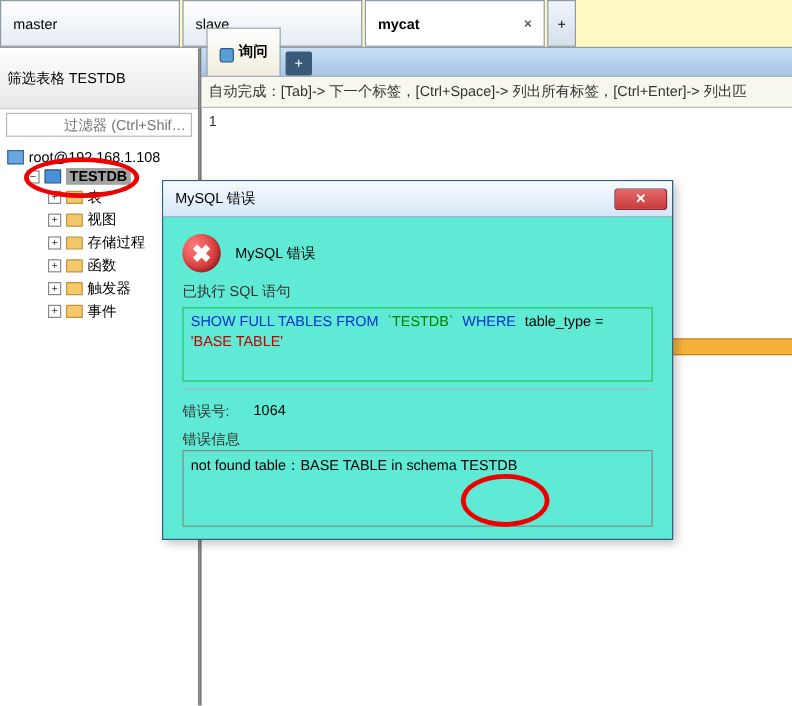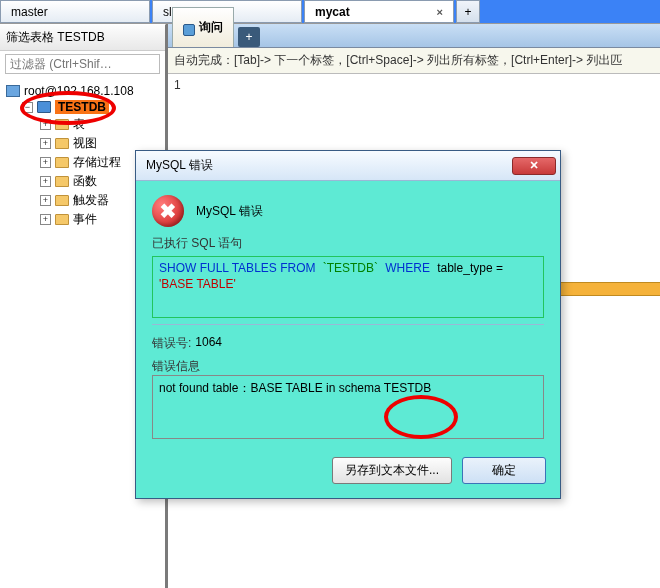--- a/index.html
+++ b/index.html
@@ -1,38 +1,38 @@
 <!DOCTYPE html>
 <html><head>
 <meta charset="utf-8">
 <style>
   * { box-sizing: border-box; margin: 0; padding: 0; font-family: Tahoma, "Microsoft YaHei", Arial, sans-serif; font-size: 12px; }
   body { background: #fff; width: 660px; height: 588px; overflow: hidden; position: relative; }
 
-  .tabs { display: flex; background: #3b82f6; border-bottom: 1px solid #999; height: 24px; }
+  .tabs { display: flex; background: #fef9c3; border-bottom: 1px solid #999; height: 40px; }
   .tab { border: 1px solid #8a9bb0; background: linear-gradient(#fff,#e5ecf4); padding: 3px 10px; min-width: 150px; margin-right: 2px; display:flex; align-items:center; justify-content:space-between; position: relative; }
   .tab.active { background: #fff; font-weight: bold; justify-content: space-between; }
   .tab .close { color:#555; font-size:11px; margin-left:6px; cursor:pointer;}
   .tab .text { flex:1; }
   .tab.plus { min-width: 24px; width: 24px; justify-content:center; background: linear-gradient(#f0f4fa,#d5e0ec); }
 
   .main { display:flex; height: calc(100% - 24px); }
   .sidebar { width: 166px; border-right: 1px solid #7a7a7a; border-top:1px solid #fff; background:#fff; }
-  .filter-title { padding: 4px 6px; background: linear-gradient(#fdfdfd,#e8e8e8); border-bottom: 1px solid #ccc; }
-  .filter-input { width: calc(100% - 10px); margin: 3px 5px; border: 1px solid #bbb; padding: 2px 4px; color:#7f1d1d; background:#fff; height:20px;}
+  .filter-title { padding: 16px 6px; background: linear-gradient(#fdfdfd,#e8e8e8); border-bottom: 1px solid #ccc; }
+  .filter-input { width: calc(100% - 10px); margin: 3px 5px; border: 1px solid #bbb; padding: 2px 4px; color:#7f1d1d; background:#fff; height:20px;text-align:right;}
   .tree { padding: 6px 4px; position:relative; }
   .tree-row { display:flex; align-items:center; padding: 1px 0; white-space:nowrap;}
   .indent0 { padding-left: 2px;}
   .indent1 { padding-left: 18px;}
   .indent2 { padding-left: 36px;}
   .toggle { width:11px; height:11px; border:1px solid #888; display:inline-flex; align-items:center; justify-content:center; font-size:9px; line-height:1; margin-right:4px; background:#fff; color:#333;}
   .icon-db { width:14px; height:12px; background:#4a8fd8; border:1px solid #2c5a8a; margin-right:4px; display:inline-block; border-radius:1px;}
   .icon-server { width:14px; height:12px; background:#6aa6e0; border:1px solid #3a6a9a; margin-right:4px; display:inline-block;}
   .icon-folder { width:14px; height:11px; background:#f5c869; border:1px solid #c0923a; margin-right:4px; display:inline-block; border-radius:1px 1px 0 0;}
-  .db-selected { background:#f97316; font-weight:bold; padding:0 3px;}
+  .db-selected { background:#a3a3a3; font-weight:bold; padding:0 3px;}
   .red-circle { position:absolute; border:4px solid #e00; border-radius:50%; pointer-events:none; }
 
   .content { flex:1; position:relative; background:#fff; border-left:2px solid #7a7a7a;}
   .content-tabs { display:flex; background: linear-gradient(#c9dff5,#a6c5e6); height:24px; align-items:flex-end; padding-left:4px; border-bottom:1px solid #7a8aa0;}
   .content-tab { padding:11px 10px; background:linear-gradient(#fff,#f1ecdc); border:1px solid #9aa; border-bottom:none; display:flex; align-items:flex-end; gap:4px; font-weight:bold;}
   .content-tab .qicon { width:12px;height:12px; background:#5a9ed8; border:1px solid #2c5a8a; display:inline-block; border-radius:2px;}
   .content-tab-plus { width:22px; height:20px; margin-left:4px; background:#3a5a7a; color:#fff; display:flex; align-items:center; justify-content:center; border-radius:2px;}
   .hintbar { padding:4px 6px; color:#333; border-bottom:1px solid #bbb; background:#f7f7ed; white-space:nowrap; overflow:hidden;}
   .editor { padding:4px 6px; font-family:Consolas,monospace; color:#333; height:180px;}
 
@@ -41,21 +41,21 @@
   .dialog { position:absolute; left:135px; top:150px; width:426px; background:#5eead4; border:1px solid #385b84; box-shadow:3px 3px 8px rgba(0,0,0,0.25);}
   .dlg-title { height:30px; background:linear-gradient(#f7fbff,#d6e6f7); display:flex; align-items:center; justify-content:space-between; padding:0 4px 0 10px; border-bottom:1px solid #9ab8d6;}
   .dlg-close { width:44px; height:18px; background:linear-gradient(#e56969,#c83a3a); border:1px solid #8a2a2a; border-radius:3px; display:flex; align-items:center; justify-content:center; color:#fff; font-weight:bold; font-size:11px;}
   .dlg-body { padding:14px 16px 10px 16px; position:relative;}
   .dlg-header { display:flex; align-items:center; gap:12px; margin-bottom:8px;}
   .err-icon { width:32px; height:32px; border-radius:50%; background:radial-gradient(circle at 30% 30%, #ff7a7a, #c81818); display:flex; align-items:center; justify-content:center; color:#fff; font-size:20px; font-weight:bold; box-shadow:inset -2px -2px 4px rgba(0,0,0,0.3);}
   .sql-box { border:1px solid #22c55e; height:62px; padding:4px 6px; font-family:Consolas,monospace; font-size:12px; line-height:1.3; margin-top:4px; overflow:hidden;}
   .kw { color:#0030d0;}
   .tbl { color:#008000;}
   .str { color:#c00000;}
-  .row-line { display:flex; gap:4px; margin:10px 0 6px 0;}
+  .row-line { display:flex; gap:20px; margin:10px 0 6px 0;}
   .msg-box { border:1px solid #888; height:64px; padding:4px 6px; overflow-x:scroll; overflow-y:hidden; white-space:nowrap;}
   .dlg-footer { display:flex; justify-content:flex-end; gap:10px; padding:8px 14px 14px 0; }
   .btn { min-width:84px; padding:4px 12px; background:linear-gradient(#fdfdfd,#e2e2e2); border:1px solid #7a7a7a; border-radius:3px; text-align:center; cursor:pointer;}
   .btn.primary { border:1px solid #3a73b8; background:linear-gradient(#eaf2fb,#cde0f5);}
   .label { color:#333;}
   .divider-line { height:1px; background:#9ab8d6; margin:6px 0;}
 </style>
 </head>
 <body>
 
@@ -162,17 +162,13 @@
     <div class="row-line">
       <span class="label">错误号:</span>
       <span>1064</span>
     </div>
     <div class="label">错误信息</div>
     <div class="msg-box">
       <span>not found table：BASE TABLE in schema TESTDB</span>
     </div>
     <div class="red-circle" style="left:248px; top:214px; width:74px; height:44px;"></div>
   </div>
-  <div class="dlg-footer">
-    <div class="btn">另存到文本文件...</div>
-    <div class="btn primary">确定</div>
-  </div>
 </div>
 
 </body></html>

